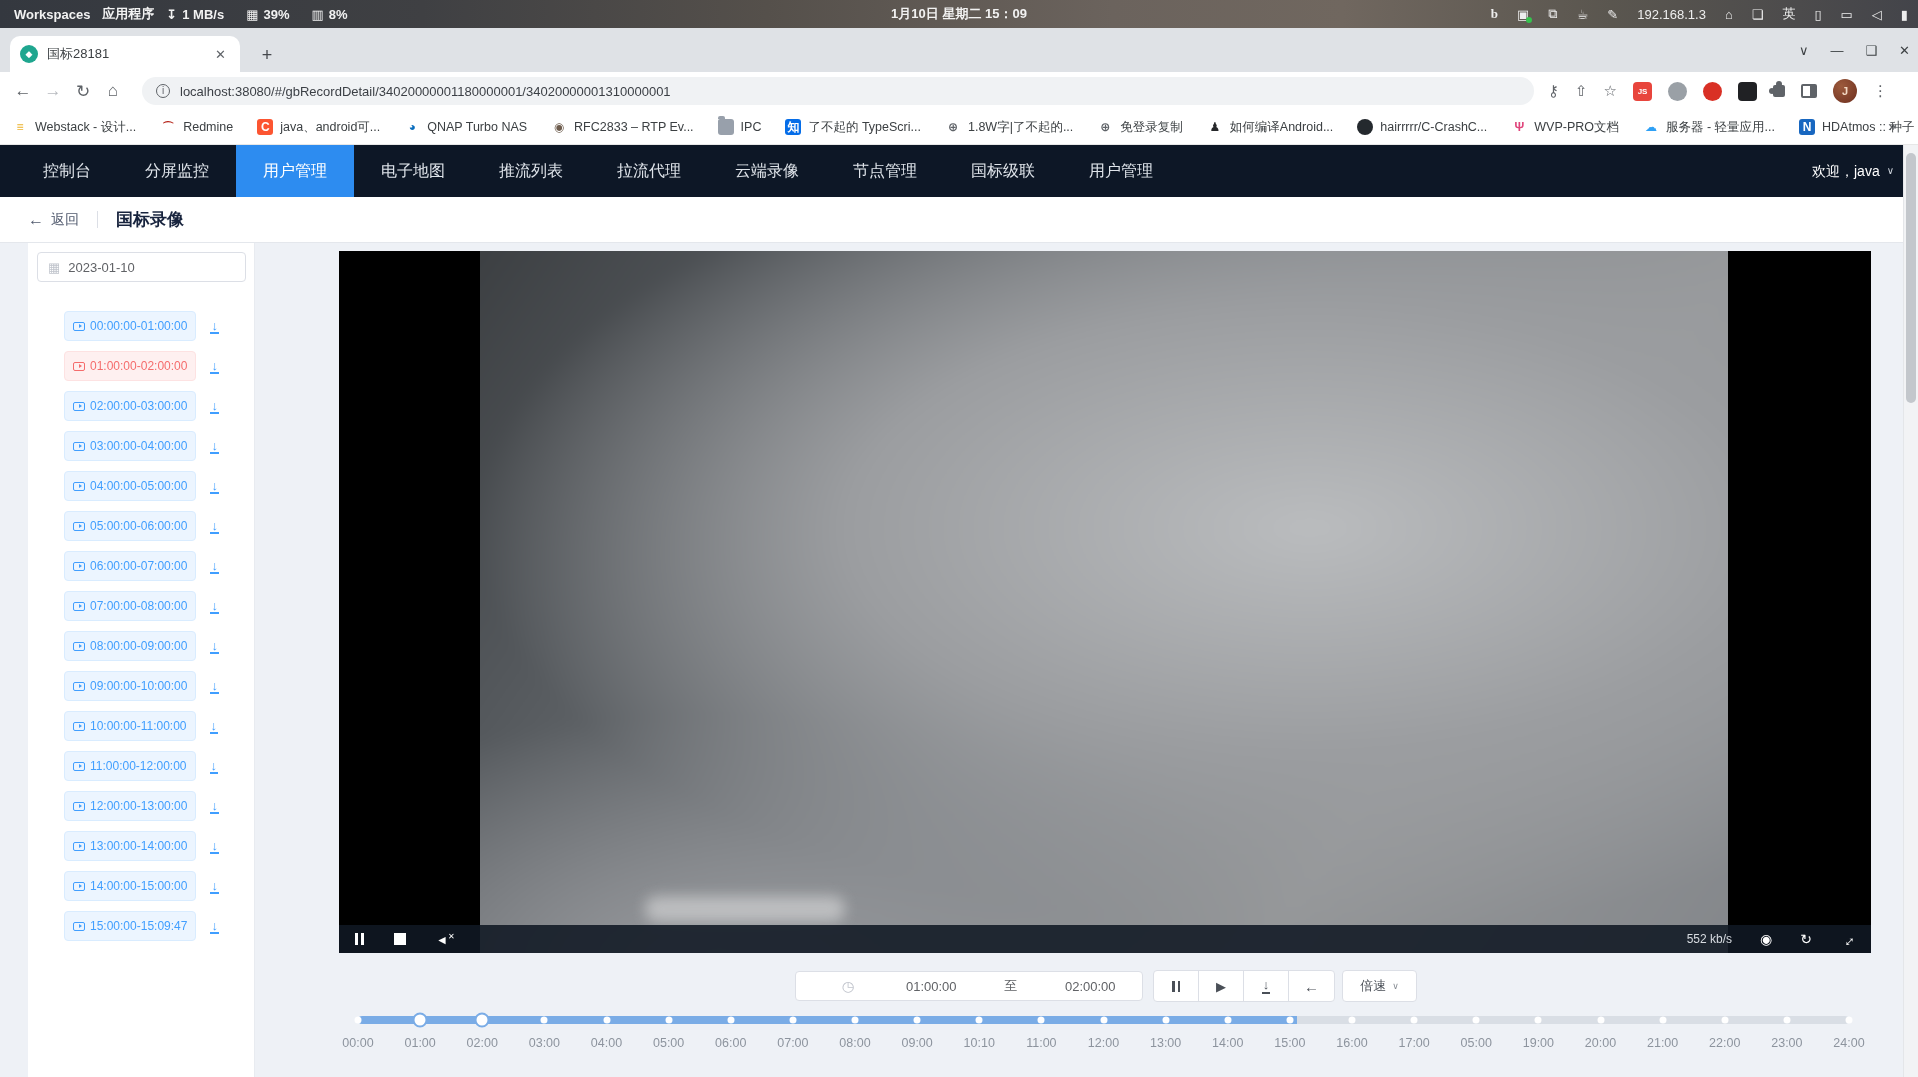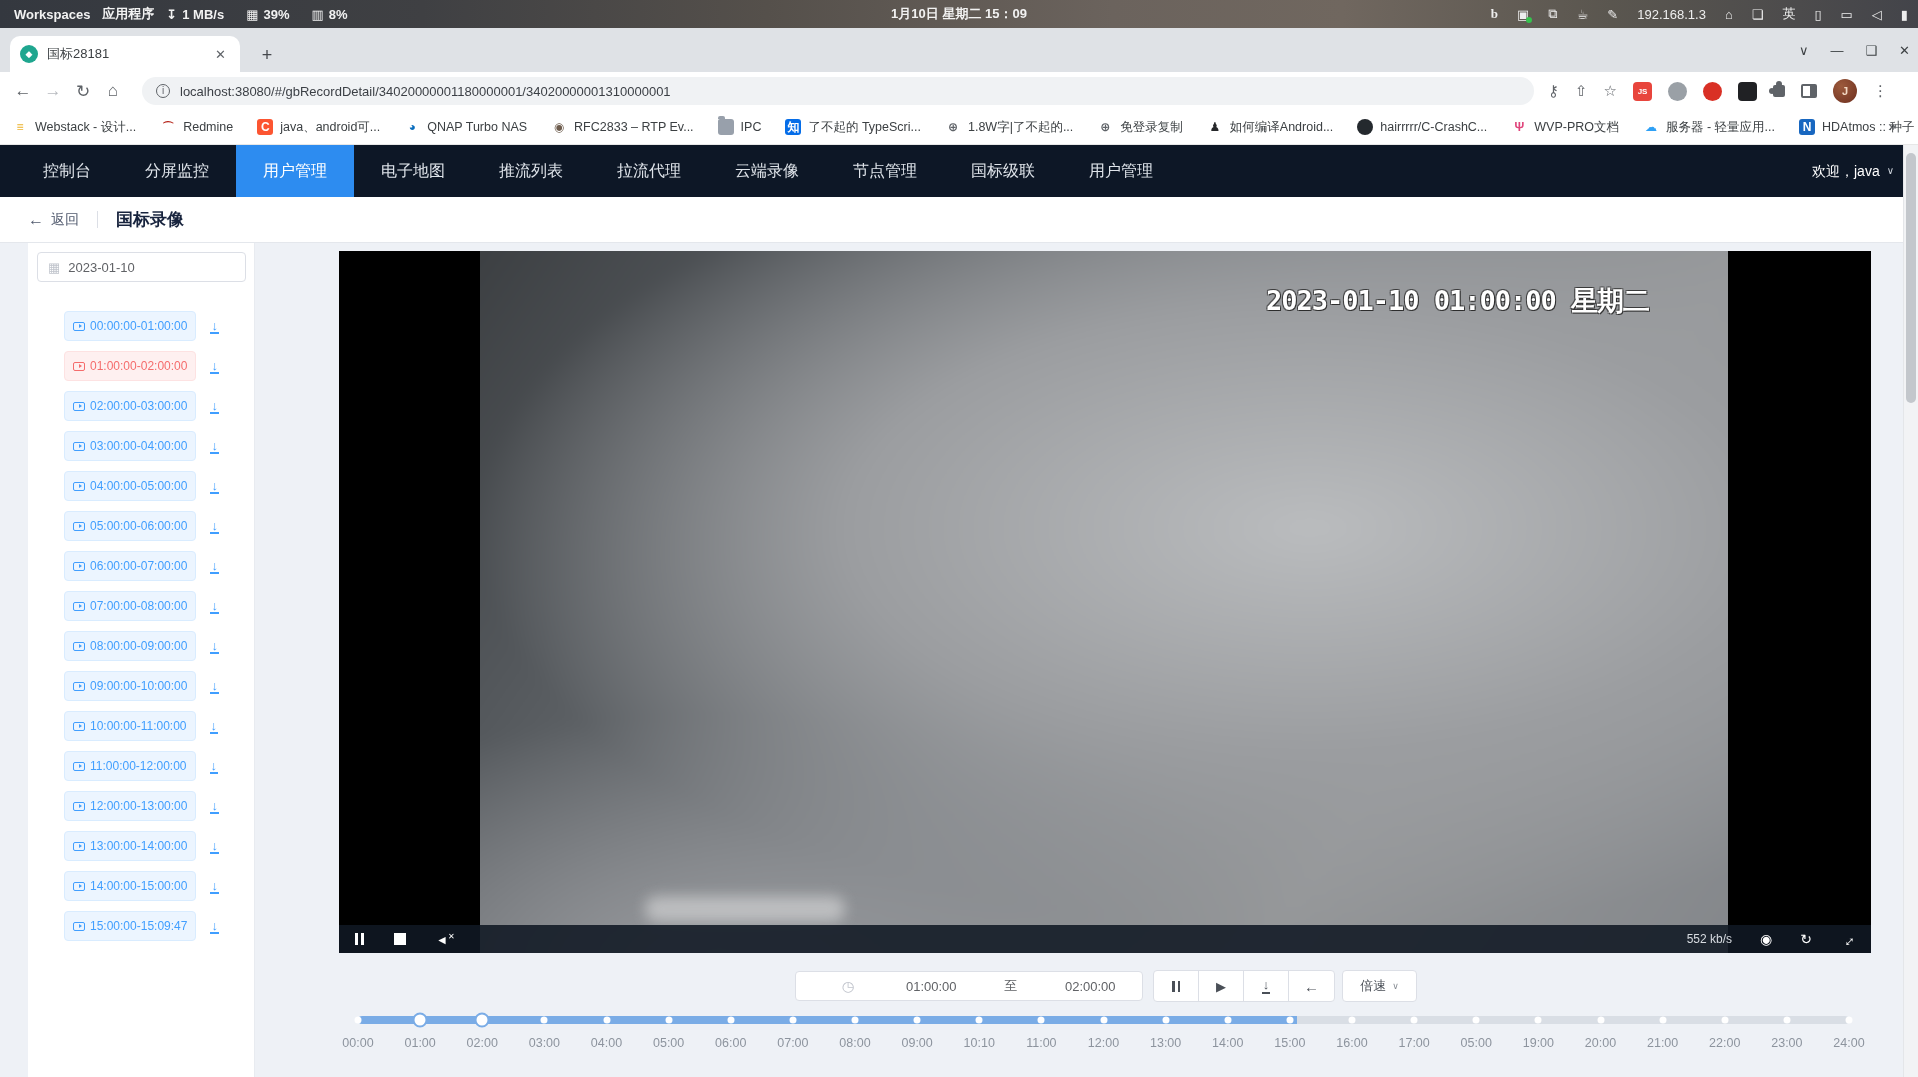--- a/index.html
+++ b/index.html
@@ -477,21 +477,20 @@
           <span class="segdl" style="--i: 15;">↓</span>
         </div>
       </div>
   </div>
 
   <div class="player">
     <div class="vframe">
       <div class="vblur"></div>
       <div class="wmark"></div>
     </div>
-    <div class="osd">2023-01-10 01:00:00 星期二</div>
     <div class="vbar">
       <div class="lft">
         <span class="bars">
             <i></i>
             <i></i>
           </span>
         <span class="stopsq"></span>
         <span class="mutei">◄<sup>✕</sup></span>
       </div>
       <div class="rgt">

